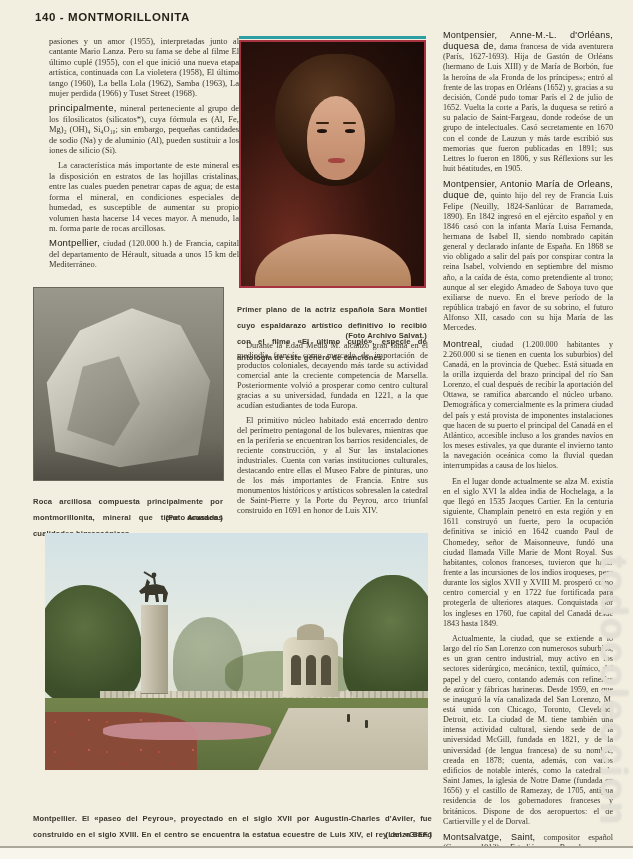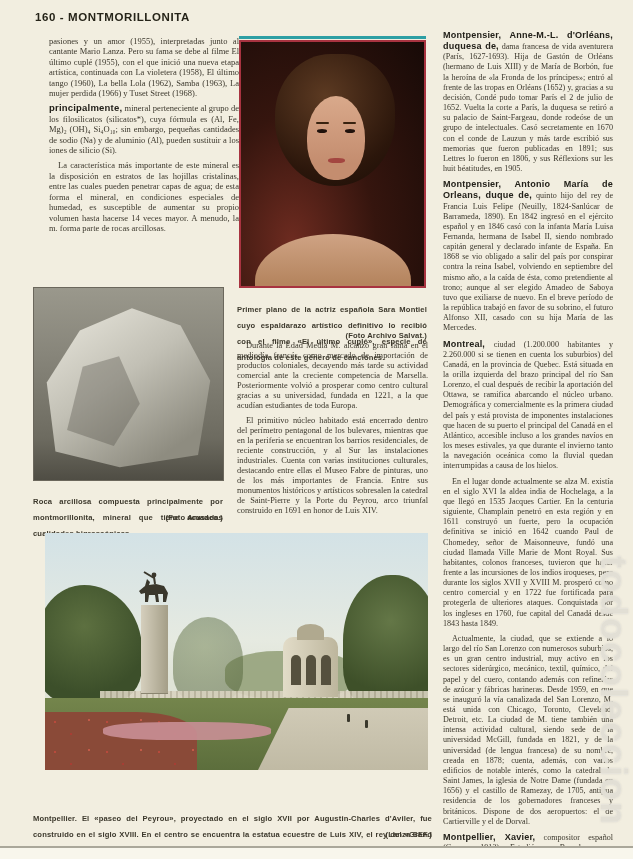--- a/index.html
+++ b/index.html
@@ -15,21 +15,21 @@
   
   .col{position:absolute;text-align:justify;overflow:hidden;}
   .col p{margin:0 0 5px 0;}
   .col p.indent{text-indent:9px;}
   #left-col{left:33px;top:36px;width:190px;height:248px;
     font-size:8.5px;line-height:10.4px;margin-left:16px;}
   #mid-col{left:237px;top:341px;width:191px;height:186px;
     font-size:8.4px;line-height:10px;}
   #right-col{left:443px;top:30px;width:170px;height:818px;
     font-size:8.1px;line-height:10.15px;}
-  .term{font-family:"Liberation Sans",sans-serif;font-weight:bold;
+  .term{font-family:"Liberation Sans",sans-serif;font-weight:normal;
     font-size:1.12em;letter-spacing:.2px;color:#23211a;}
   
   .caption{position:absolute;font-family:"Liberation Sans",sans-serif;
     font-weight:bold;font-size:7.6px;line-height:16px;letter-spacing:.15px;
     text-align:justify;color:#3c382c;margin-top:8px;}
   .caption .credit{position:absolute;right:0;bottom:0;font-weight:bold;}
   #rock-caption{left:33px;top:486px;width:190px;height:32px;}
   #sara-caption{left:237px;top:294px;width:190px;height:42px;}
   #bottom-caption{left:33px;top:803px;width:399px;height:32px;}
   
@@ -103,26 +103,27 @@
     writing-mode:vertical-rl;
     font-family:"Liberation Sans",sans-serif;font-weight:bold;font-size:36px;
     letter-spacing:2px;color:rgba(223,220,208,.9);
     text-shadow:0 0 1px rgba(255,255,255,.9), 0 0 2px rgba(180,177,165,.6);}
   #bottom-edge{position:absolute;left:0;top:846px;width:633px;height:1.5px;background:#aaa79a;}
   #bottom-strip{position:absolute;left:0;top:848px;width:633px;height:11px;background:#f8f6ec;}
 </style>
 </head>
 <body>
 
-<div class="hdr">160 - MONTMORILLONITA</div>
+<div class="hdr">140 - MONTMORILLONITA</div>
 
 <div class="col" id="left-col">
   <p>pasiones y un amor (1955), interpretadas junto al cantante Mario Lanza. Pero su fama se debe al filme El último cuplé (1955), con el que inició una nueva etapa artística, continuada con La violetera (1958), El último tango (1960), La bella Lola (1962), Samba (1963), La mujer perdida (1966) y Tuset Street (1968).</p>
   <p><span class="term">principalmente,</span><span> mineral perteneciente al grupo de los filosilicatos (silicatos*), cuya fórmula es (Al, Fe, Mg)₂ (OH)₄ Si₄O₁₀; sin embargo, pequeñas cantidades de sodio (Na) y de aluminio (Al), pueden sustituir a los iones de silicio (Si).</span></p>
   <p class="indent">La característica más importante de este mineral es la disposición en estratos de las hojillas cristalinas, entre las cuales pueden penetrar capas de agua; de esta forma el mineral, en condiciones especiales de humedad, es susceptible de aumentar su propio volumen hasta hacerse 14 veces mayor. A menudo, la m. forma parte de rocas arcillosas.</p>
+  <p><span class="term">Montpellier,</span><span> ciudad (120.000 h.) de Francia, capital del departamento de Hérault, situada a unos 15 km del Mediterráneo.</span></p>
 </div>
 
 <div class="photo" id="rock-photo">
   <div class="rock-main"></div>
   <div class="rock-shade"></div>
 </div>
 <p class="caption" id="rock-caption">
   <span>Roca arcillosa compuesta principalmente por montmorillonita, mineral que tiene acusadas cualidades higroscópicas.</span>
   <span class="credit">(Foto Amadeo.)</span>
 </p>
@@ -178,18 +179,18 @@
   <span>Montpellier. El «paseo del Peyrou», proyectado en el siglo XVII por Augustin-Charles d'Aviler, fue construido en el siglo XVIII. En el centro se encuentra la estatua ecuestre de Luis XIV, el rey del «Grand siècle» francés, y al fondo un elegante «chateau d'eau» de planta exagonal.</span>
   <span class="credit">(Lanza SEF.)</span>
 </p>
 
 <div class="col" id="right-col">
   <p><span class="term">Montpensier, Anne-M.-L. d'Orléans, duquesa de,</span><span> dama francesa de vida aventurera (París, 1627-1693). Hija de Gastón de Orléans (hermano de Luis XIII) y de María de Borbón, fue la heroína de «la Fronda de los príncipes»; entró al frente de las tropas en Orléans (1652) y, gracias a su decisión, Condé pudo tomar París el 2 de julio de 1652. Vuelta la corte a París, la duquesa se retiró a su palacio de Saint-Fargeau, donde rodeóse de un grupo de intelectuales. Casó secretamente en 1670 con el conde de Lauzun y más tarde escribió sus memorias que fueron publicadas en 1891; sus Lettres lo fueron en 1806, y sus Réflexions sur les huit béatitudes, en 1905.</span></p>
   <p><span class="term">Montpensier, Antonio María de Orleans, duque de,</span><span> quinto hijo del rey de Francia Luis Felipe (Neuilly, 1824-Sanlúcar de Barrameda, 1890). En 1842 ingresó en el ejército español y en 1846 casó con la infanta María Luisa Fernanda, hermana de Isabel II, siendo nombrado capitán general y declarado infante de España. En 1868 se vio obligado a salir del país por conspirar contra la reina Isabel, volviendo en septiembre del mismo año, a la caída de ésta, como pretendiente al trono; aunque al ser elegido Amadeo de Saboya tuvo que exiliarse de nuevo. En el breve período de la república trabajó en favor de su sobrino, el futuro Alfonso XII, casado con su hija María de las Mercedes.</span></p>
   <p><span class="term">Montreal,</span><span> ciudad (1.200.000 habitantes y 2.260.000 si se tienen en cuenta los suburbios) del Canadá, en la provincia de Quebec. Está situada en la orilla izquierda del brazo principal del río San Lorenzo, el cual después de recibir la aportación del Ottawa, se ramifica abarcando el núcleo urbano. Demográfica y comercialmente es la primera ciudad del país y está provista de imponentes instalaciones que hacen de su puerto el principal del Canadá en el Atlántico, accesible incluso a los grandes navíos en los meses estivales, ya que durante el invierno tanto la navegación oceánica como la fluvial quedan interrumpidas a causa de los hielos.</span></p>
   <p class="indent">En el lugar donde actualmente se alza M. existía en el siglo XVI la aldea india de Hochelaga, a la que llegó en 1535 Jacques Cartier. En la centuria siguiente, Champlain penetró en esta región y en 1611 construyó un fuerte, pero la ocupación definitiva se inició en 1642 cuando Paul de Chomedey, señor de Maisonneuve, fundó una ciudad llamada Ville Marie de Mont Royal. Sus habitantes, colonos franceses, tuvieron que hacer frente a las incursiones de los indios iroqueses, pero durante los siglos XVII y XVIII M. prosperó como centro comercial y en 1722 fue fortificada para protegerla de ulteriores ataques. Conquistada por los ingleses en 1760, fue capital del Canadá desde 1843 hasta 1849.</p>
   <p class="indent">Actualmente, la ciudad, que se extiende a lo largo del río San Lorenzo con numerosos suburbios, es un gran centro industrial, muy activo en los sectores siderúrgico, mecánico, textil, químico, del papel y del cuero, contando además con refinerías de azúcar y fábricas harineras. Desde 1959, en que se inauguró la vía canalizada del San Lorenzo, M. está unida con Chicago, Toronto, Cleveland, Detroit, etc. La ciudad de M. tiene también una intensa actividad cultural, siendo sede de la universidad McGill, fundada en 1821, y de la universidad (de lengua francesa) de su nombre, creada en 1878; cuenta, además, con varios edificios de notable interés, como la catedral de Saint James, la iglesia de Notre Dame (fundada en 1656) y el castillo de Ramezay, de 1705, antigua residencia de los gobernadores franceses y británicos. Dispone de dos aeropuertos: el de Cartierville y el de Dorval.</p>
-  <p><span class="term">Montpellier, Xavier,</span><span> compositor español (Gerona, 1912). Estudió en Barcelona con diferentes maestros, pero principalmente con Pahissa. Ha compuesto música para ballet y para una ópera de magia titulada El gato con botas, es-</span></p>
+  <p><span class="term">Montsalvatge, Saint,</span><span> compositor español (Gerona, 1912). Estudió en Barcelona con diferentes maestros, pero principalmente con Pahissa. Ha compuesto música para ballet y para una ópera de magia titulada El gato con botas, es-</span></p>
 </div>
 
 <div id="watermark">todocoleccion</div>
 <div id="bottom-edge"></div>
 <div id="bottom-strip"></div>
 
 </body></html>

